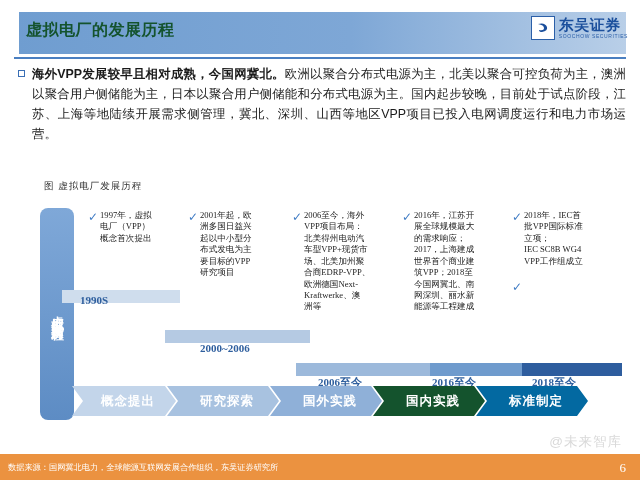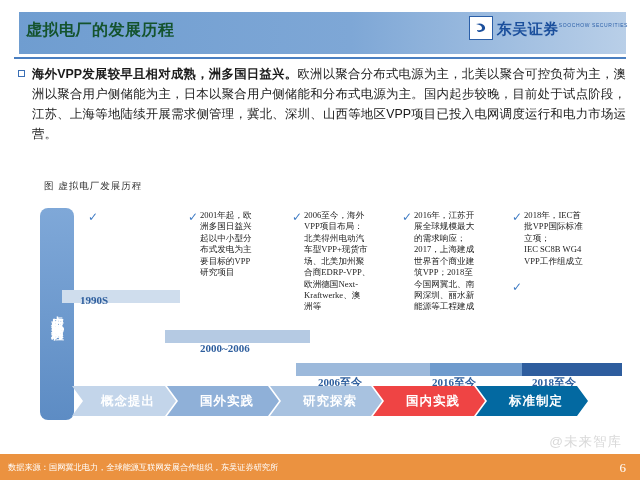--- a/index.html
+++ b/index.html
@@ -49,21 +49,21 @@
   .logo-mark {
     width: 22px; height: 22px;
     background: #ffffff;
     border: 1px solid #2b5fa8;
     position: relative;
     display: flex;
     align-items: center;
     justify-content: center;
   }
   .logo-mark svg { display: block; }
-  .logo-texts { display: flex; flex-direction: row; line-height: 1; }
+  .logo-texts { display: flex; flex-direction: column; line-height: 1; }
   .logo-cn {
     font-size: 15px; font-weight: bold; color: #1b4f9c;
     letter-spacing: 0.5px; white-space: nowrap;
   }
   .logo-en {
     font-size: 5px; color: #2b5fa8; letter-spacing: 0.6px;
     white-space: nowrap; margin-top: 2px;
   }
   .header-rule {
     position: absolute;
@@ -238,21 +238,21 @@
   <span class="logo-texts">
     <span class="logo-cn">东吴证券</span>
     <span class="logo-en">SOOCHOW SECURITIES</span>
   </span>
 </div>
 <div class="header-rule"></div>
 
 <div class="para-wrap">
   <span class="para-marker"></span>
   <div class="para-text">
-    <b>海外VPP发展较早且相对成熟，洲多国日益兴。</b><span>欧洲以聚合分布式电源为主，北美以聚合可控负荷为主，澳洲以聚合用户侧储能为主，日本以聚合用户侧储能和分布式电源为主。国内起步较晚，目前处于试点阶段，江苏、上海等地陆续开展需求侧管理，冀北、深圳、山西等地区VPP项目已投入电网调度运行和电力市场运营。</span>
+    <b>海外VPP发展较早且相对成熟，今国网冀北。</b><span>欧洲以聚合分布式电源为主，北美以聚合可控负荷为主，澳洲以聚合用户侧储能为主，日本以聚合用户侧储能和分布式电源为主。国内起步较晚，目前处于试点阶段，江苏、上海等地陆续开展需求侧管理，冀北、深圳、山西等地区VPP项目已投入电网调度运行和电力市场运营。</span>
   </div>
 </div>
 
 <div class="fig-caption">图   虚拟电厂发展历程</div>
 
 <div class="diagram">
 
   <div class="vlabel">虚拟电厂发展历程</div>
 
   <div class="bar" style="left: 62px; top: 100px; width: 118px; background: rgb(207, 221, 237);"></div>
@@ -262,20 +262,23 @@
   <div class="bar" style="left: 522px; top: 173px; width: 100px; background: rgb(46, 93, 158);"></div>
 
   <div class="steplabel" style="left:80px;  top:104px;">1990S</div>
   <div class="steplabel" style="left:200px; top:152px;">2000~2006</div>
   <div class="steplabel" style="left:318px; top:185px;">2006至今</div>
   <div class="steplabel" style="left:432px; top:185px;">2016至今</div>
   <div class="steplabel" style="left:532px; top:185px;">2018至今</div>
 
   <div class="item" style="left:88px; top:20px; width:96px;">
     <span class="check">✓</span>
+    <span class="item-text">1997年，虚拟
+电厂（VPP）
+概念首次提出</span>
   </div>
 
   <div class="item" style="left:188px; top:20px; width:100px;">
     <span class="check">✓</span>
     <span class="item-text">2001年起，欧
 洲多国日益兴
 起以中小型分
 布式发电为主
 要目标的VPP
 研究项目</span>
@@ -315,23 +318,23 @@
 IEC SC8B WG4
 VPP工作组成立</span>
   </div>
 
   <div class="item" style="left:512px; top:90px; width:110px;">
     <span class="check">✓</span>
   </div>
 
   <div class="chev-row">
     <div class="chev" style="width: 104px; background: rgb(195, 213, 234);">概念提出</div>
+    <div class="chev" style="width: 112px; background: rgb(168, 194, 224);">研究探索</div>
     <div class="chev" style="width: 112px; background: rgb(143, 176, 216);">国外实践</div>
-    <div class="chev" style="width: 112px; background: rgb(168, 194, 224);">研究探索</div>
-    <div class="chev" style="width: 112px; background: #ef4444;">国内实践</div>
+    <div class="chev" style="width: 112px; background: #14532d;">国内实践</div>
     <div class="chev" style="width: 112px; background: #0369a1;">标准制定</div>
   </div>
 </div>
 
 <div class="watermark">@未来智库</div>
 <div class="footer-bar" style="background: rgb(235, 146, 64);"></div>
 <div class="footer-text">数据来源：国网冀北电力，全球能源互联网发展合作组织，东吴证券研究所</div>
 <div class="page-num">6</div>
 
 </body></html>

